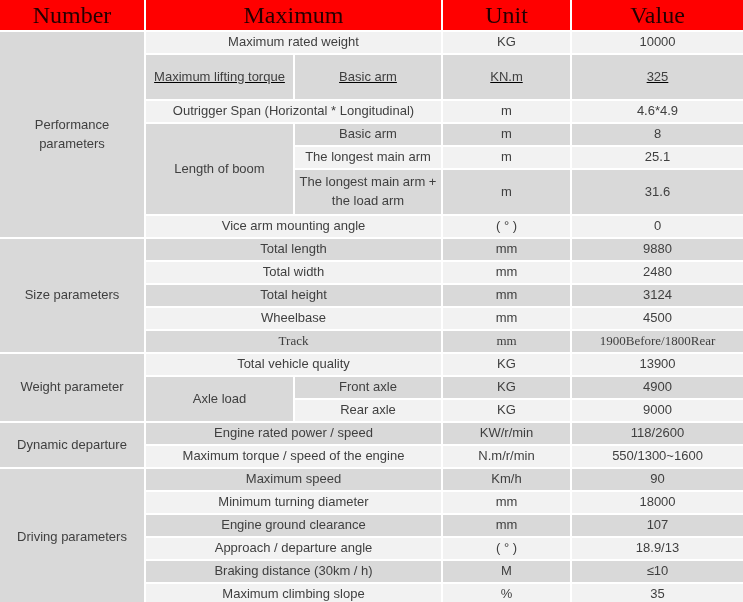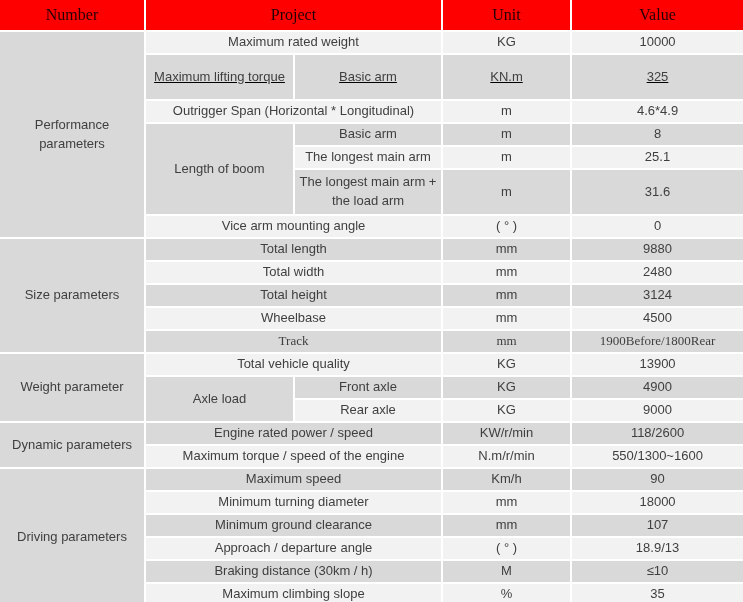--- a/index.html
+++ b/index.html
@@ -24,21 +24,21 @@
     vertical-align: middle;
     padding: 0 2px;
     overflow: hidden;
   }
   table.spec th:last-child, table.spec td:last-child { border-right: none; }
   table.spec th {
     background: var(--header-bg, #ff0000);
     color: var(--header-text, #240000);
     font-family: "Liberation Serif", serif;
     font-weight: 400;
-    font-size: 16px;
+    font-size: 24px;
     height: 32px;
   }
   table.spec td {
     font-size: 13px;
     line-height: 1.45;
     color: var(--body-text, #3f3f3f);
   }
   td.light { background: var(--row-light, #f2f2f2); }
   td.dark  { background: var(--row-dark,  #d9d9d9); }
 </style>
@@ -50,21 +50,21 @@
     <colgroup>
         <col style="width: 146px;">
         <col style="width: 149px;">
         <col style="width: 148px;">
         <col style="width: 129px;">
         <col style="width: 171px;">
       </colgroup>
     <thead>
       <tr>
         <th>Number</th>
-        <th colspan="2">Project</th>
+        <th colspan="2">Maximum</th>
         <th>Unit</th>
         <th>Value</th>
       </tr>
     </thead>
     <tbody>
         <tr style="height: 23px;">
           <td rowspan="7" class="dark">Performance parameters</td>
           <td colspan="2" class="light">Maximum rated weight</td>
           <td class="light">KG</td>
           <td class="light">10000</td>
@@ -138,21 +138,21 @@
           <td class="dark">Front axle</td>
           <td class="dark">KG</td>
           <td class="dark">4900</td>
         </tr>
         <tr style="height: 23px;">
           <td class="light">Rear axle</td>
           <td class="light">KG</td>
           <td class="light">9000</td>
         </tr>
         <tr style="height: 23px;">
-          <td rowspan="2" class="dark">Dynamic parameters</td>
+          <td rowspan="2" class="dark">Dynamic departure</td>
           <td colspan="2" class="dark">Engine rated power / speed</td>
           <td class="dark">KW/r/min</td>
           <td class="dark">118/2600</td>
         </tr>
         <tr style="height: 23px;">
           <td colspan="2" class="light">Maximum torque / speed of the engine</td>
           <td class="light">N.m/r/min</td>
           <td class="light">550/1300~1600</td>
         </tr>
         <tr style="height: 23px;">
@@ -160,21 +160,21 @@
           <td colspan="2" class="dark">Maximum speed</td>
           <td class="dark">Km/h</td>
           <td class="dark">90</td>
         </tr>
         <tr style="height: 23px;">
           <td colspan="2" class="light">Minimum turning diameter</td>
           <td class="light">mm</td>
           <td class="light">18000</td>
         </tr>
         <tr style="height: 23px;">
-          <td colspan="2" class="dark">Minimum ground clearance</td>
+          <td colspan="2" class="dark">Engine ground clearance</td>
           <td class="dark">mm</td>
           <td class="dark">107</td>
         </tr>
         <tr style="height: 23px;">
           <td colspan="2" class="light">Approach / departure angle</td>
           <td class="light">( ° )</td>
           <td class="light">18.9/13</td>
         </tr>
         <tr style="height: 23px;">
           <td colspan="2" class="dark">Braking distance (30km / h)</td>

